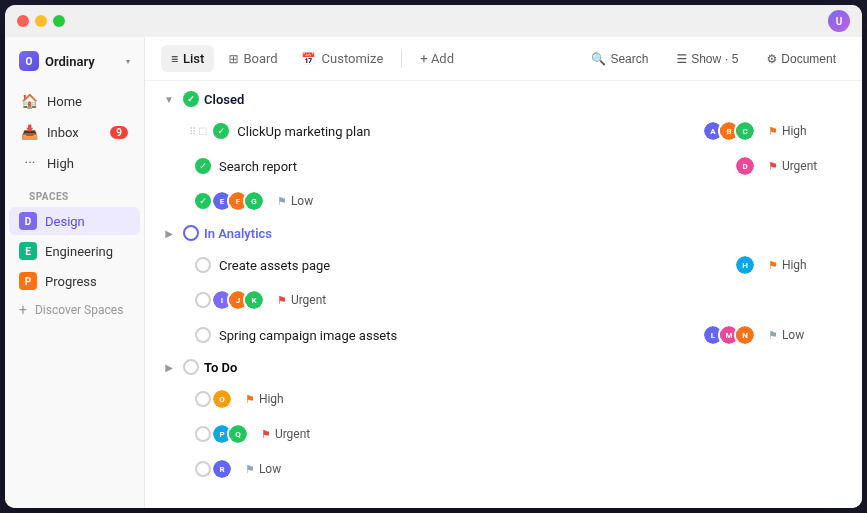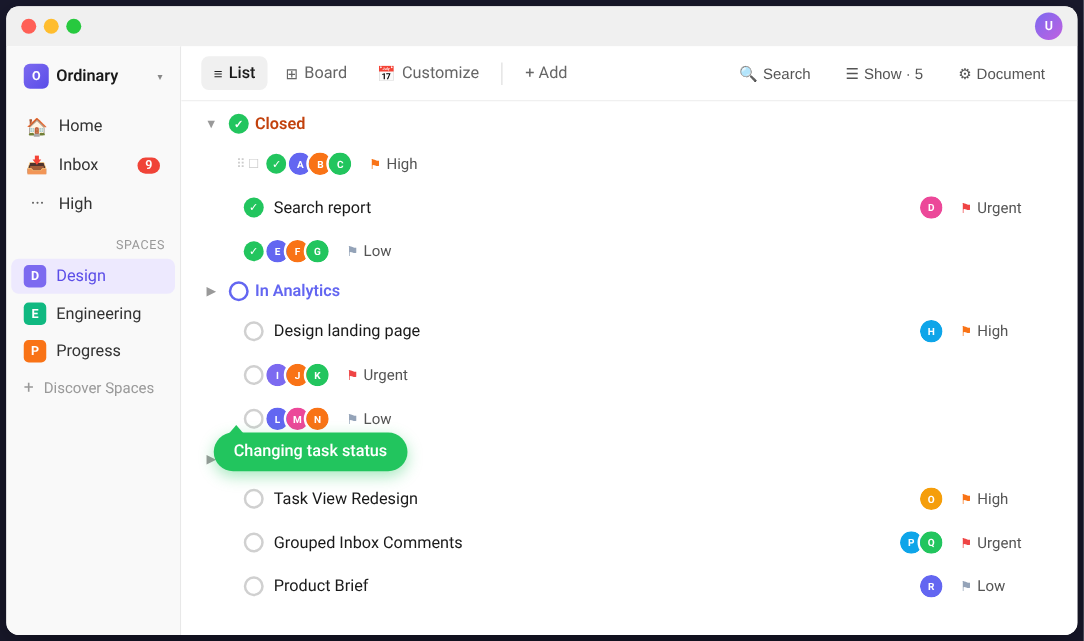--- a/index.html
+++ b/index.html
@@ -98,25 +98,24 @@
     .nav-icon { width: 18px; height: 18px; margin-right: 8px; display: flex; align-items: center; justify-content: center; font-size: 14px; color: #666; }
     .nav-badge {
       margin-left: auto;
       background: #f04438;
       color: #fff;
       border-radius: 10px;
       padding: 1px 6px;
       font-size: 10px; font-weight: 600;
     }
     .sidebar-section-title {
-      font-size: 10px; color: #999; font-weight: 400;
-      padding: 8px 12px 4px;
+      font-size: 10px; color: #999; font-weight: 700;
+      padding: 8px 24px 4px;
       text-transform: uppercase;
       letter-spacing: 0.5px;
-      text-align: right;
     }
     .space-item {
       display: flex; align-items: center;
       padding: 5px 10px;
       cursor: pointer;
       border-radius: 6px;
       margin: 1px 4px;
       font-size: 13px;
       color: #333;
     }
@@ -204,21 +203,21 @@
       width: 16px; height: 16px;
       border-radius: 50%;
       display: flex; align-items: center; justify-content: center;
       font-size: 9px;
       color: #fff;
       flex-shrink: 0;
     }
     .status-closed { background: #22c55e; }
     .status-inprogress { border: 2px solid #6366f1; background: #fff; }
     .status-todo { border: 2px solid #d0d0d0; background: #fff; }
-    .status-closed-text { color: #c2410c; }
+    .status-closed-text { color: #0f172a; }
     .status-inprogress-text { color: #6366f1; }
     .task-row {
       display: flex; align-items: center;
       padding: 6px 16px 6px 36px;
       border-radius: 6px;
       margin: 1px 8px;
       cursor: pointer;
       font-size: 13px;
       color: #1a1a1a;
       position: relative;
@@ -384,20 +383,21 @@
             <span class="status-closed-text">Closed</span>
           </div>
         </div>
 
         <div class="task-row">
           <div class="checkbox-drag">
             <span class="drag-dots">⠿</span>
             <span class="drag-dots">☐</span>
           </div>
           <div class="check-icon check-green">✓</div>
+          <span class="task-name" style="margin-left:8px">ClickUp marketing plan</span>
           <div class="task-assignees">
             <div class="avatar-stack">
               <div class="avatar-sm">
                   <div class="avatar-sm-inner" style="background:#6366f1">A</div>
                 </div>
               <div class="avatar-sm">
                   <div class="avatar-sm-inner" style="background:#f97316">B</div>
                 </div>
               <div class="avatar-sm">
                   <div class="avatar-sm-inner" style="background:#22c55e">C</div>
@@ -459,21 +459,21 @@
             <div class="status-icon status-inprogress"></div>
             <span class="status-inprogress-text">In Analytics</span>
           </div>
         </div>
 
         <div class="task-row">
           <div class="checkbox-drag">
               <span class="drag-dots"></span>
             </div>
           <div class="check-icon check-empty"></div>
-          <span class="task-name" style="margin-left:8px">Design landing page</span>
+          <span class="task-name" style="margin-left:8px">Create assets page</span>
           <div class="task-assignees">
             <div class="avatar-stack">
               <div class="avatar-sm">
                   <div class="avatar-sm-inner" style="background:#0ea5e9">H</div>
                 </div>
             </div>
           </div>
           <div class="priority-badge">
             <span class="priority-flag flag-high">⚑</span>
             <span>High</span>
@@ -502,73 +502,71 @@
             <span class="priority-flag flag-urgent">⚑</span>
             <span>Urgent</span>
           </div>
         </div>
 
         <div class="task-row tooltip-container">
           <div class="checkbox-drag">
               <span class="drag-dots"></span>
             </div>
           <div class="check-icon check-empty"></div>
+          <span class="task-name" style="margin-left:8px">Spring campaign image assets</span>
           <div class="task-assignees">
             <div class="avatar-stack">
               <div class="avatar-sm">
                   <div class="avatar-sm-inner" style="background:#6366f1">L</div>
                 </div>
               <div class="avatar-sm">
                   <div class="avatar-sm-inner" style="background:#ec4899">M</div>
                 </div>
               <div class="avatar-sm">
                   <div class="avatar-sm-inner" style="background:#f97316">N</div>
                 </div>
             </div>
           </div>
           <div class="priority-badge">
             <span class="priority-flag flag-low">⚑</span>
             <span>Low</span>
           </div>
-          <div class="tooltip-bubble">Changing task status</div>
         </div>
 
         <div class="group-header todo-group-header">
           <div class="group-chevron">▶</div>
           <div class="status-badge">
             <div class="status-icon status-todo"></div>
             <span>To Do</span>
           </div>
         </div>
 
         <div class="task-row">
           <div class="checkbox-drag">
               <span class="drag-dots"></span>
             </div>
           <div class="check-icon check-empty"></div>
-          <span class="task-name" style="margin-left:8px">Task View Redesign</span>
           <div class="task-assignees">
             <div class="avatar-stack">
               <div class="avatar-sm">
                   <div class="avatar-sm-inner" style="background:#f59e0b">O</div>
                 </div>
             </div>
           </div>
           <div class="priority-badge">
             <span class="priority-flag flag-high">⚑</span>
             <span>High</span>
           </div>
         </div>
 
         <div class="task-row">
           <div class="checkbox-drag">
               <span class="drag-dots"></span>
             </div>
           <div class="check-icon check-empty"></div>
-          <span class="task-name" style="margin-left:8px">Grouped Inbox Comments</span>
           <div class="task-assignees">
             <div class="avatar-stack">
               <div class="avatar-sm">
                   <div class="avatar-sm-inner" style="background:#0ea5e9">P</div>
                 </div>
               <div class="avatar-sm">
                   <div class="avatar-sm-inner" style="background:#22c55e">Q</div>
                 </div>
             </div>
           </div>
@@ -576,21 +574,20 @@
             <span class="priority-flag flag-urgent">⚑</span>
             <span>Urgent</span>
           </div>
         </div>
 
         <div class="task-row">
           <div class="checkbox-drag">
               <span class="drag-dots"></span>
             </div>
           <div class="check-icon check-empty"></div>
-          <span class="task-name" style="margin-left:8px">Product Brief</span>
           <div class="task-assignees">
             <div class="avatar-stack">
               <div class="avatar-sm">
                   <div class="avatar-sm-inner" style="background:#6366f1">R</div>
                 </div>
             </div>
           </div>
           <div class="priority-badge">
             <span class="priority-flag flag-low">⚑</span>
             <span>Low</span>

